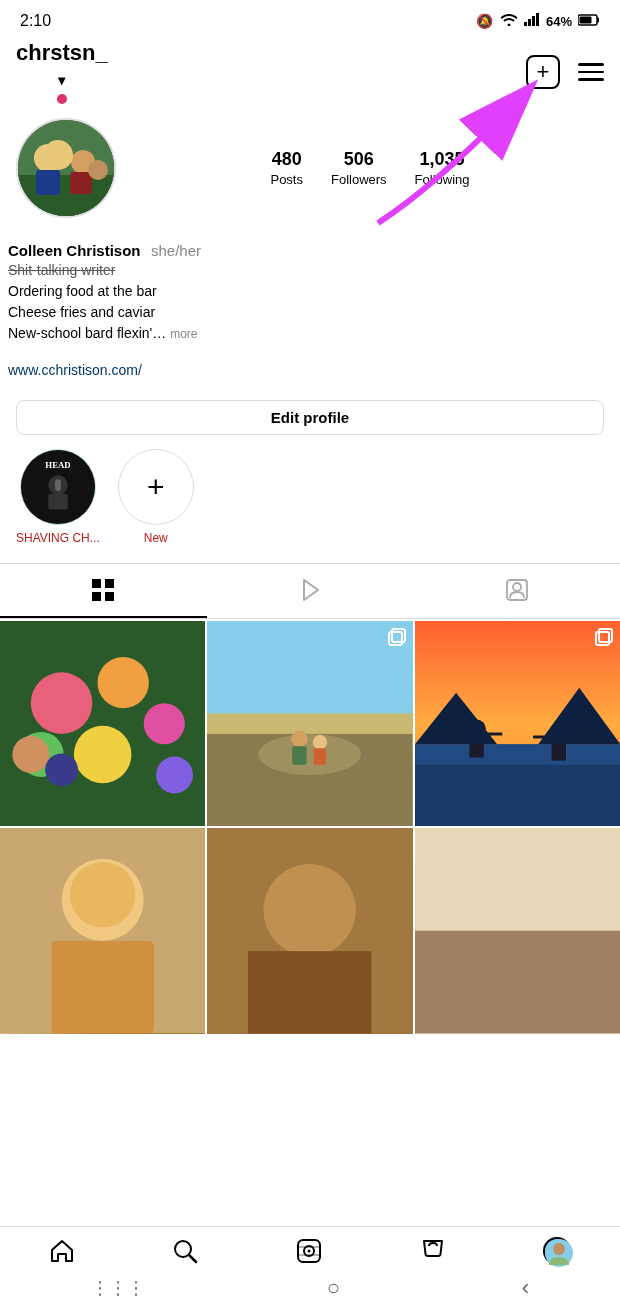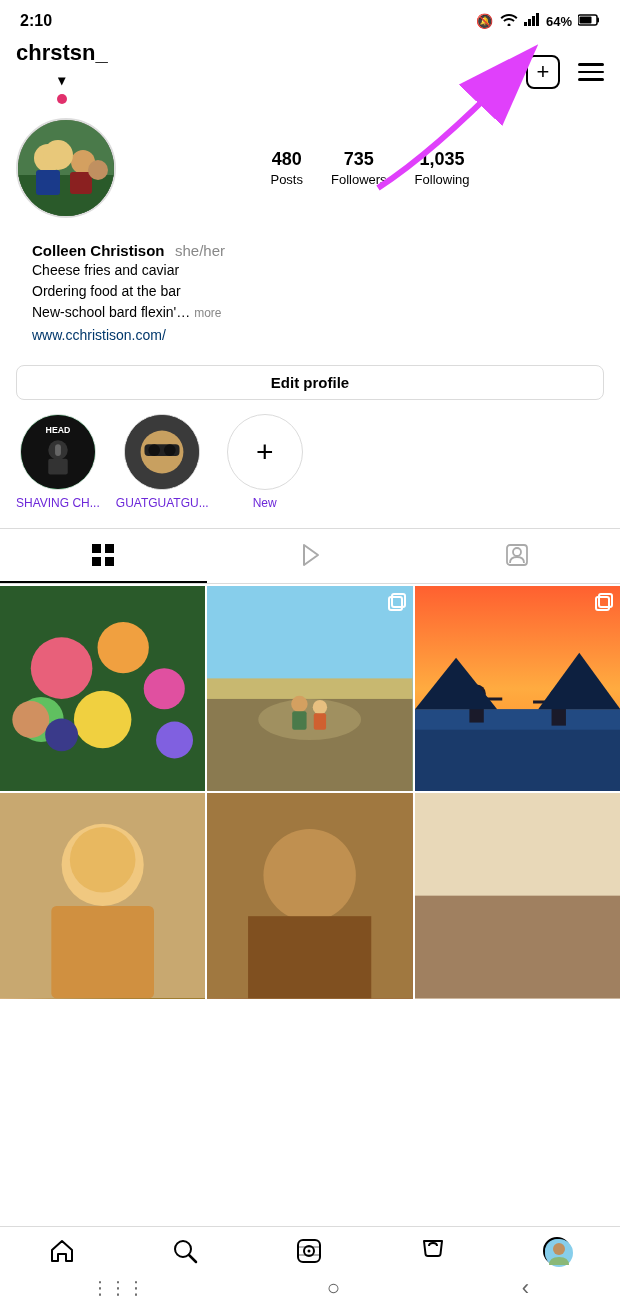--- a/index.html
+++ b/index.html
@@ -15,21 +15,21 @@
 
     
     .status-bar {
       display: flex;
       justify-content: space-between;
       align-items: center;
       padding: 12px 20px 6px 20px;
       font-size: 15px;
       font-weight: 600;
     }
-    .status-time { font-size: 16px; font-weight: 700; }
+    .status-time { font-size: 16px; font-weight: 400; }
     .status-icons { display: flex; align-items: center; gap: 6px; font-size: 13px; }
 
     
     .header {
       display: flex;
       justify-content: space-between;
       align-items: center;
       padding: 4px 16px 10px 16px;
     }
     .header-left {
@@ -138,21 +138,21 @@
       font-size: 18px;
       font-weight: 700;
     }
     .stat-label {
       font-size: 13px;
       color: #000;
     }
 
     
     .bio-section {
-      padding: 0 16px 12px 32px;
+      padding: 0 16px 12px 8px;
     }
     .bio-name {
       font-size: 15px;
       font-weight: 700;
       display: inline;
     }
     .bio-pronouns {
       font-size: 15px;
       color: #888;
       display: inline;
@@ -169,21 +169,21 @@
     }
     .bio-more {
       font-size: 12px;
       color: #888;
     }
     .bio-link {
       font-size: 14px;
       color: #00376b;
       text-decoration: none;
       display: block;
-      margin-top: 4px;
+      margin-top: 18px;
     }
 
     
     .btn-edit-profile {
       margin: 10px 16px 14px 16px;
       border: 1.5px solid #dbdbdb;
       border-radius: 8px;
       padding: 8px;
       text-align: center;
       font-size: 15px;
@@ -213,36 +213,37 @@
       border-radius: 50%;
       border: 1.5px solid #dbdbdb;
       display: flex;
       align-items: center;
       justify-content: center;
       overflow: hidden;
       background: #111;
     }
     .highlight-circle.dark-bg {
       background: #22c55e;
+      font-family: Liberation Serif, serif;
     }
     .highlight-circle.medium-bg {
       background: #3a3a3a;
     }
     .highlight-circle.new-circle {
       background: #fff;
       border: 1.5px solid #dbdbdb;
     }
     .highlight-plus {
       font-size: 30px;
       color: #000;
       font-weight: 200;
     }
     .highlight-label {
       font-size: 12px;
-      color: #6d28d9;
+      color: #b91c1c;
       text-align: center;
     }
     .highlight-circle { position: relative; }
 
     
     .tabs-row {
       display: flex;
       border-top: 1px solid #dbdbdb;
       border-bottom: 1px solid #dbdbdb;
     }
@@ -425,70 +426,58 @@
             <circle cx="80" cy="50" r="10" fill="#c09060"></circle>
           </svg>
         </div>
       </div>
       <div class="stats">
         <div class="stat-item">
           <span class="stat-number">480</span>
           <span class="stat-label">Posts</span>
         </div>
         <div class="stat-item">
-          <span class="stat-number">735</span>
+          <span class="stat-number">506</span>
           <span class="stat-label">Followers</span>
         </div>
         <div class="stat-item">
           <span class="stat-number">1,035</span>
           <span class="stat-label">Following</span>
         </div>
       </div>
     </div>
   </div>
 
   <div class="bio-section">
     <div>
       <span class="bio-name">Colleen Christison</span>
       <span class="bio-pronouns">she/her</span>
     </div>
+    <div class="bio-line strikethrough">Shit-talking writer</div>
+    <div class="bio-line">Ordering food at the bar</div>
     <div class="bio-line">Cheese fries and caviar</div>
-    <div class="bio-line">Ordering food at the bar</div>
     <div class="bio-line">New-school bard flexin'… <span class="bio-more">more</span></div>
     <a class="bio-link">www.cchristison.com/</a>
   </div>
 
   <div class="btn-edit-profile">Edit profile</div>
 
   <div class="highlights">
     <div class="highlight-item">
       <div class="highlight-circle dark-bg">
         <svg width="76" height="76" viewBox="0 0 76 76">
           <rect width="76" height="76" fill="#111"></rect>
           <text x="38" y="18" text-anchor="middle" fill="white" font-size="9" font-weight="bold">HEAD</text>
 
           <circle cx="38" cy="36" r="10" fill="#333"></circle>
           <rect x="28" y="45" width="20" height="16" rx="2" fill="#333"></rect>
           <rect x="35" y="30" width="6" height="12" rx="3" fill="#666"></rect>
         </svg>
       </div>
       <span class="highlight-label">SHAVING CH...</span>
-    </div>
-    <div class="highlight-item">
-      <div class="highlight-circle medium-bg">
-        <svg width="76" height="76" viewBox="0 0 76 76">
-          <rect width="76" height="76" fill="#3a3a3a"></rect>
-
-          <circle cx="38" cy="38" r="22" fill="#c8a060"></circle>
-          <rect x="20" y="30" width="36" height="12" rx="4" fill="#222"></rect>
-          <circle cx="30" cy="36" r="6" fill="#111"></circle>
-          <circle cx="46" cy="36" r="6" fill="#111"></circle>
-        </svg>
-      </div>
-      <span class="highlight-label">GUATGUATGU...</span>
     </div>
     <div class="highlight-item">
       <div class="highlight-circle new-circle">
         <span class="highlight-plus">+</span>
       </div>
       <span class="highlight-label">New</span>
     </div>
   </div>
 
   <div class="arrow-container" style="position:relative; height:0; overflow:visible;">

